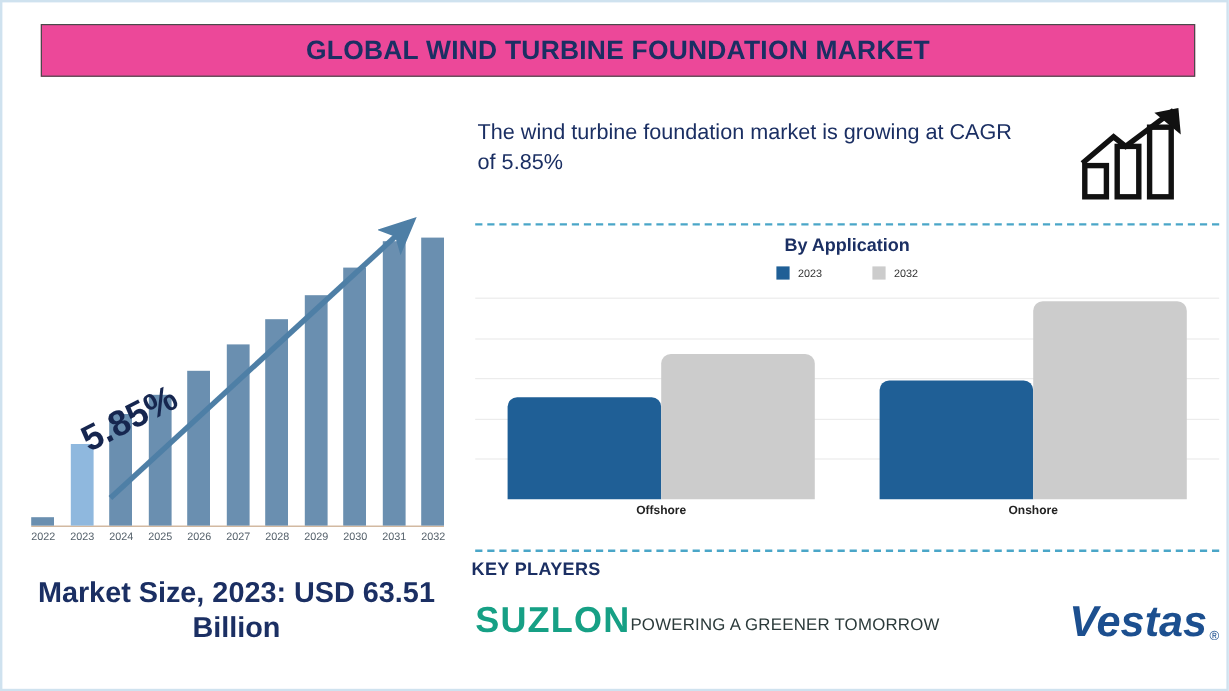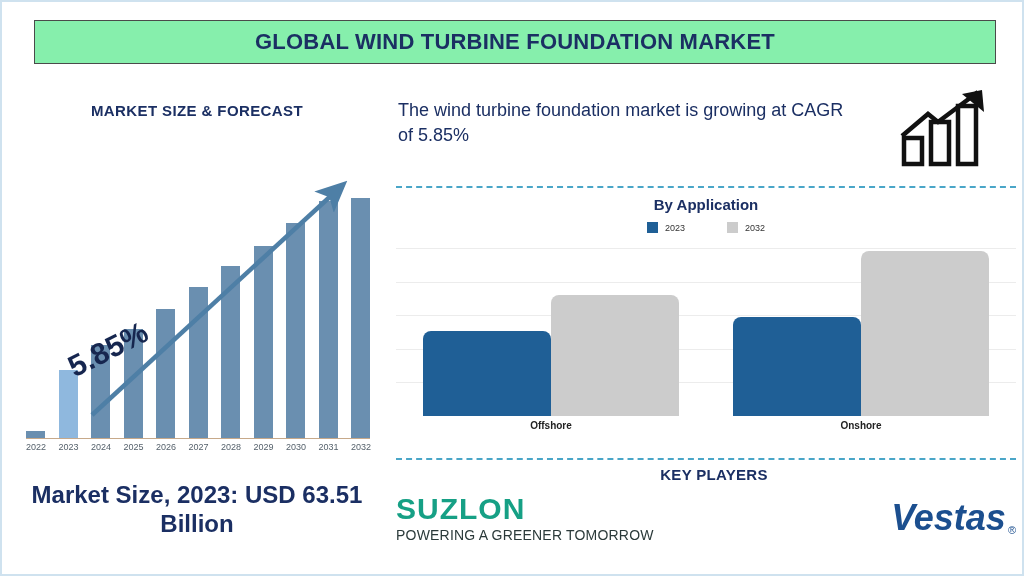--- a/index.html
+++ b/index.html
@@ -14,21 +14,21 @@
     width:1024px;height:576px;
     box-sizing:border-box;
     border:2px solid #cfe2ef;
     background:#ffffff;
   }
 
   
   .title-box{
     position:absolute;left:32px;top:18px;width:960px;height:42px;
     border:1.5px solid #4a4a4a;
-    background:#86efac;
+    background:#ec4899;
     display:flex;align-items:center;justify-content:center;
   }
   .title-text{
     font-size:22px;font-weight:bold;letter-spacing:.2px;
     color:#1b2f63;
     font-family:"Liberation Sans", sans-serif;
     white-space:nowrap;
   }
 
   
@@ -108,28 +108,28 @@
   .app-group{flex:1;display:flex;align-items:flex-end;justify-content:center;}
   .app-bar{width:128px;border-radius:8px 8px 0 0;}
   .app-xlabels{
     position:absolute;left:0;top:172px;width:620px;display:flex;
   }
   .app-xlabel{
     flex:1;text-align:center;font-size:10px;font-weight:bold;color:#222;
   }
 
   .kp-title{
-    position:absolute;left:12px;top:386px;width:620px;text-align:center;
+    position:absolute;left:1px;top:386px;width:620px;text-align:left;
     font-size:15px;font-weight:bold;color:#1b2f63;letter-spacing:.3px;
   }
   .logos{
     position:absolute;left:4px;top:406px;width:620px;height:64px;
     display:flex;align-items:center;justify-content:space-between;
   }
-  .logo{display:flex;flex-direction:column;justify-content:center;}
+  .logo{display:flex;flex-direction:row;align-items:center;justify-content:center;}
 
   .suzlon-word{
     font-size:30px;font-weight:bold;letter-spacing:1px;color:#16a085;
     font-family:"Liberation Sans", sans-serif;line-height:1;
   }
   .suzlon-tag{
     font-size:14px;letter-spacing:.2px;color:#2b3a3a;margin-top:3px;
     font-family:"Liberation Sans", sans-serif;
   }
   .vestas-word{
@@ -156,21 +156,20 @@
 </head>
 <body>
 
 <div id="canvas">
 
   <div class="title-box">
     <div class="title-text">GLOBAL WIND TURBINE FOUNDATION MARKET</div>
   </div>
 
   <div class="left-panel">
-    <div class="left-heading">MARKET SIZE &amp; FORECAST</div>
 
     <div class="ms-chart">
       <div class="ms-baseline"></div>
       <div class="ms-bars" id="ms-bars">
           <div class="ms-bar" style="height: 7.46667px;"></div>
           <div class="ms-bar hl" style="height: 68.2667px;"></div>
           <div class="ms-bar" style="height: 92.8px;"></div>
           <div class="ms-bar" style="height: 108.8px;"></div>
           <div class="ms-bar" style="height: 129.067px;"></div>
           <div class="ms-bar" style="height: 151.467px;"></div>

